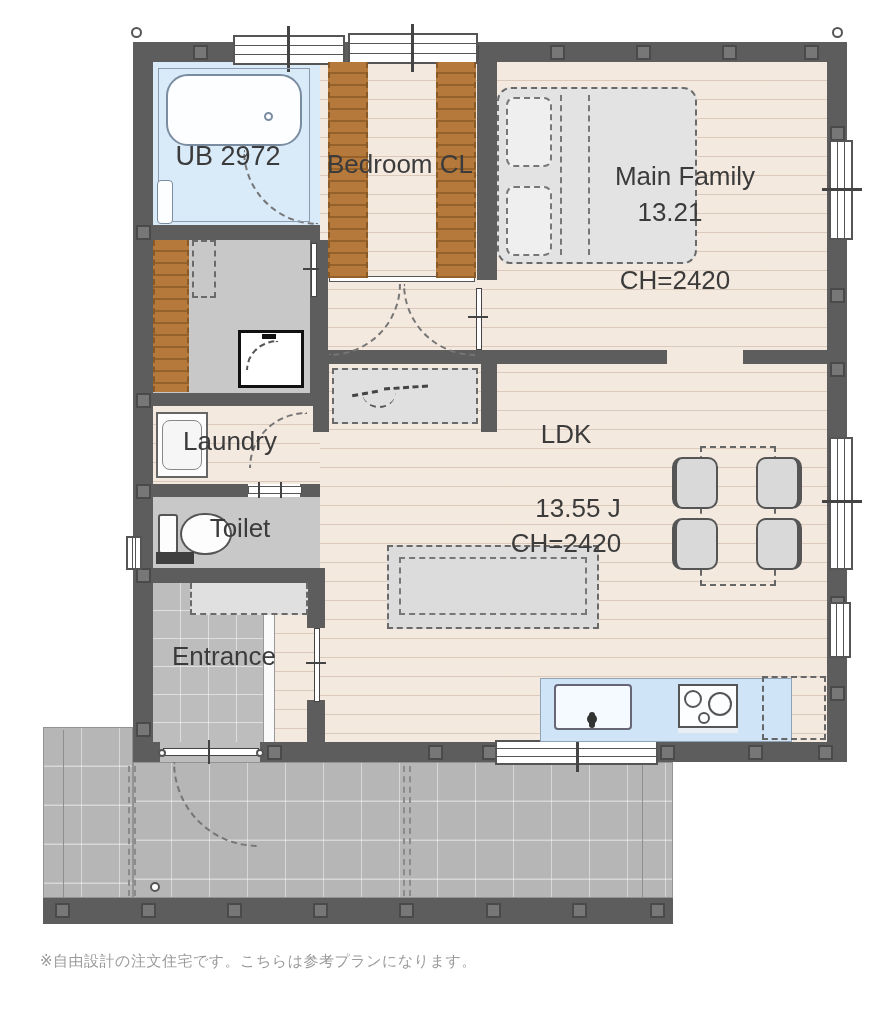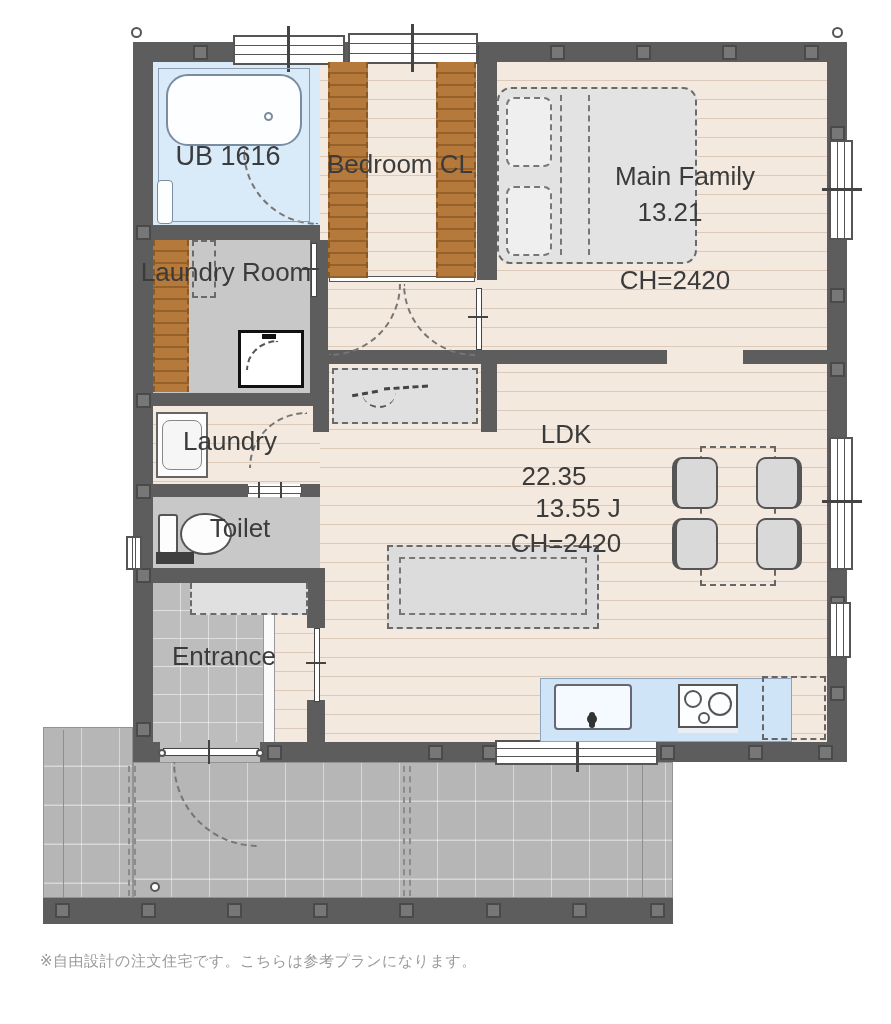--- a/index.html
+++ b/index.html
@@ -196,28 +196,26 @@
   <div class="abs" style="left:554px;top:684px;width:78px;height:46px;background:#f4faff;border:2px solid #667;border-radius:4px;"></div>
   <div class="abs" style="left:589px;top:712px;width:6px;height:16px;background:#333;border-radius:3px;"></div>
   <div class="abs" style="left:587px;top:714px;width:10px;height:10px;background:#333;border-radius:50%;"></div>
   <div class="abs" style="left:678px;top:684px;width:60px;height:48px;background:#fdfeff;border:2px solid #555;"></div>
   <div class="abs burner" style="left:684px;top:690px;width:18px;height:18px;"></div>
   <div class="abs burner" style="left:708px;top:692px;width:24px;height:24px;"></div>
   <div class="abs burner" style="left:698px;top:712px;width:12px;height:12px;"></div>
   <div class="abs" style="left:678px;top:726px;width:60px;height:7px;border-top:2px solid #555;background:#e9eef5;"></div>
   <div class="abs" style="left:762px;top:676px;width:64px;height:64px;border:2px dashed #666;"></div>
 
-  <div class="abs lbl" style="left:153px;top:140px;width:150px;font-size:27px;">UB 1616</div>
+  <div class="abs lbl" style="left:153px;top:140px;width:150px;font-size:27px;">UB 2972</div>
   <div class="abs lbl" style="left:325px;top:148px;width:150px;">Bedroom CL</div>
   <div class="abs lbl" style="left:560px;top:160px;width:250px;">Main Family</div>
   <div class="abs lbl" style="left:560px;top:196px;width:220px;">13.21</div>
   <div class="abs lbl" style="left:560px;top:264px;width:230px;">CH=2420</div>
-  <div class="abs lbl" style="left:131px;top:256px;width:190px;">Laundry Room</div>
   <div class="abs lbl" style="left:155px;top:425px;width:150px;">Laundry</div>
   <div class="abs lbl" style="left:164px;top:640px;width:120px;">Entrance</div>
   <div class="abs lbl" style="left:180px;top:512px;width:120px;">Toilet</div>
   <div class="abs lbl" style="left:446px;top:418px;width:240px;">LDK</div>
-  <div class="abs lbl" style="left:434px;top:460px;width:240px;">22.35</div>
   <div class="abs lbl" style="left:458px;top:492px;width:240px;">13.55 J</div>
   <div class="abs lbl" style="left:446px;top:527px;width:240px;">CH=2420</div>
 
   <div class="note">※自由設計の注文住宅です。こちらは参考プランになります。</div>
 </div>
 
 </body></html>

